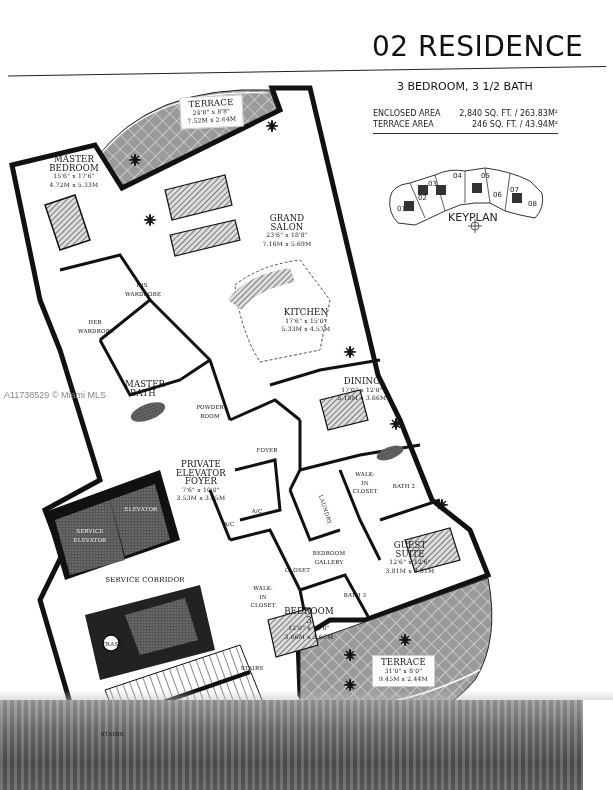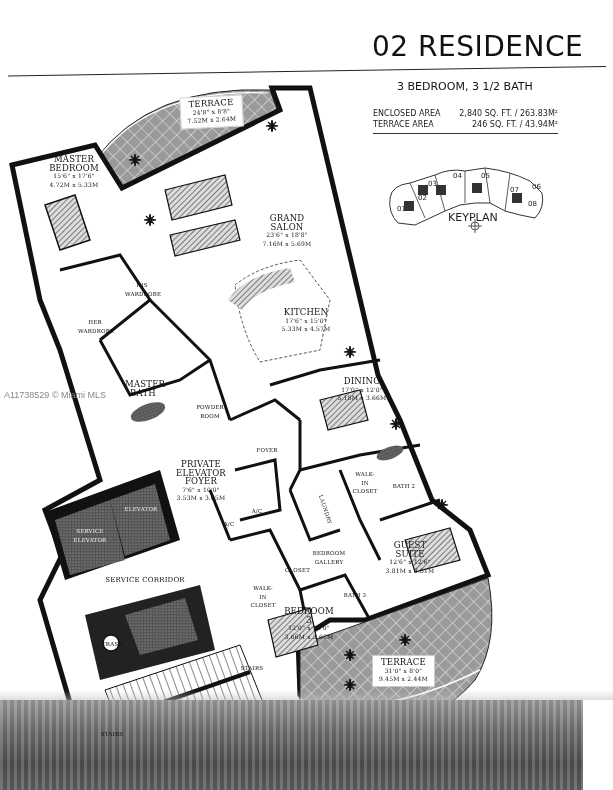--- a/index.html
+++ b/index.html
@@ -180,21 +180,21 @@
   <rect x="92" y="20" width="10" height="10" fill="#333"></rect>
   <rect x="132" y="30" width="10" height="10" fill="#333"></rect>
   <circle cx="95" cy="63" r="4" fill="none" stroke="#333" stroke-width="0.8"></circle>
   <path d="M95 56 L95 70 M88 63 L102 63" stroke="#333" stroke-width="0.8"></path>
 </svg>
 <span class="kp-num" style="left:397px;top:205px;">01</span>
 <span class="kp-num" style="left:418px;top:194px;text-align:right;">02</span>
 <span class="kp-num" style="left:428px;top:180px;">03</span>
 <span class="kp-num" style="left:453px;top:172px;">04</span>
 <span class="kp-num" style="left:469px;top:172px;padding-left:12px;">05</span>
-<span class="kp-num" style="left:493px;top:183px;margin-left:39px;">06</span>
+<span class="kp-num" style="left:493px;top:191px;">06</span>
 <span class="kp-num" style="left:510px;top:186px;">07</span>
 <span class="kp-num" style="left:528px;top:200px;">08</span>
 <span class="keyplan-label">KEYPLAN</span>
 
 <div class="room-label tag-box" style="left:180px;top:96px;transform:rotate(-3deg);">
   <span class="nm">TERRACE</span>
   <span class="dim">24'8" x 8'8"</span>
   <span class="dim">7.52M x 2.64M</span>
 </div>
 

